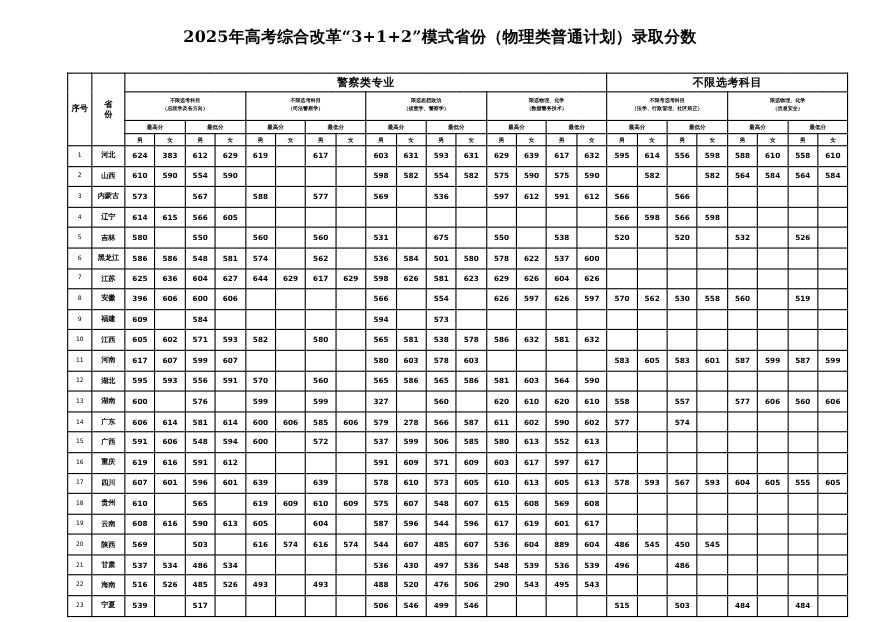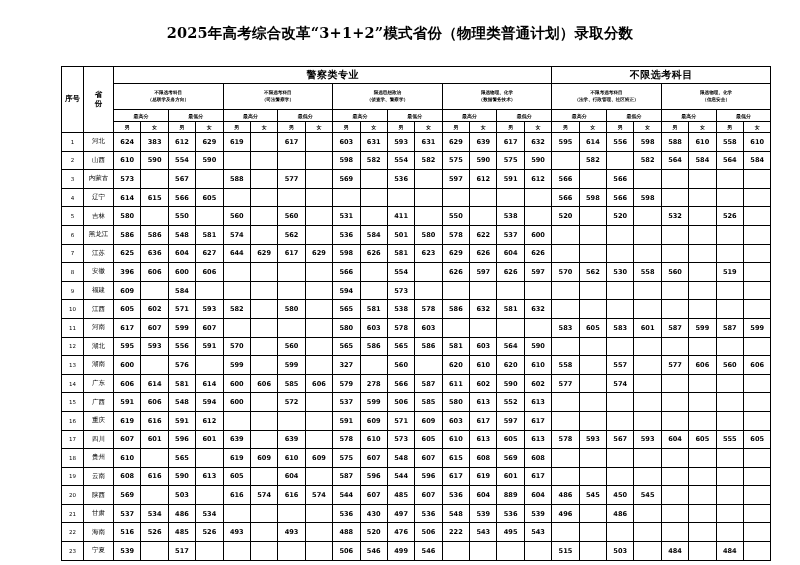--- a/index.html
+++ b/index.html
@@ -88,21 +88,21 @@
     line-height: 1.15;
     font-family: Liberation Serif, serif;
   }
   th.corner-prov span { display: block; }
   td.idx {
     font-size: 5.5px;
     height: 17.6px;
   }
   td.prov {
     font-size: 6.5px;
-    font-weight: normal;
+    font-weight: bold;
   }
   td.val {
     font-size: 6.6px;
     font-weight: bold;
   }
   col.c-idx { width: 22px; }
   col.c-prov { width: 30px; }
   col.c-val { width: 27.4px; }
 </style>
 </head>
@@ -340,21 +340,21 @@
             <td class="val">580</td>
             <td class="val"></td>
             <td class="val">550</td>
             <td class="val"></td>
             <td class="val">560</td>
             <td class="val"></td>
             <td class="val">560</td>
             <td class="val"></td>
             <td class="val">531</td>
             <td class="val"></td>
-            <td class="val">411</td>
+            <td class="val">675</td>
             <td class="val"></td>
             <td class="val">550</td>
             <td class="val"></td>
             <td class="val">538</td>
             <td class="val"></td>
             <td class="val">520</td>
             <td class="val"></td>
             <td class="val">520</td>
             <td class="val"></td>
             <td class="val">532</td>
@@ -818,21 +818,21 @@
             <td class="val">485</td>
             <td class="val">526</td>
             <td class="val">493</td>
             <td class="val"></td>
             <td class="val">493</td>
             <td class="val"></td>
             <td class="val">488</td>
             <td class="val">520</td>
             <td class="val">476</td>
             <td class="val">506</td>
-            <td class="val">222</td>
+            <td class="val">290</td>
             <td class="val">543</td>
             <td class="val">495</td>
             <td class="val">543</td>
             <td class="val"></td>
             <td class="val"></td>
             <td class="val"></td>
             <td class="val"></td>
             <td class="val"></td>
             <td class="val"></td>
             <td class="val"></td>

